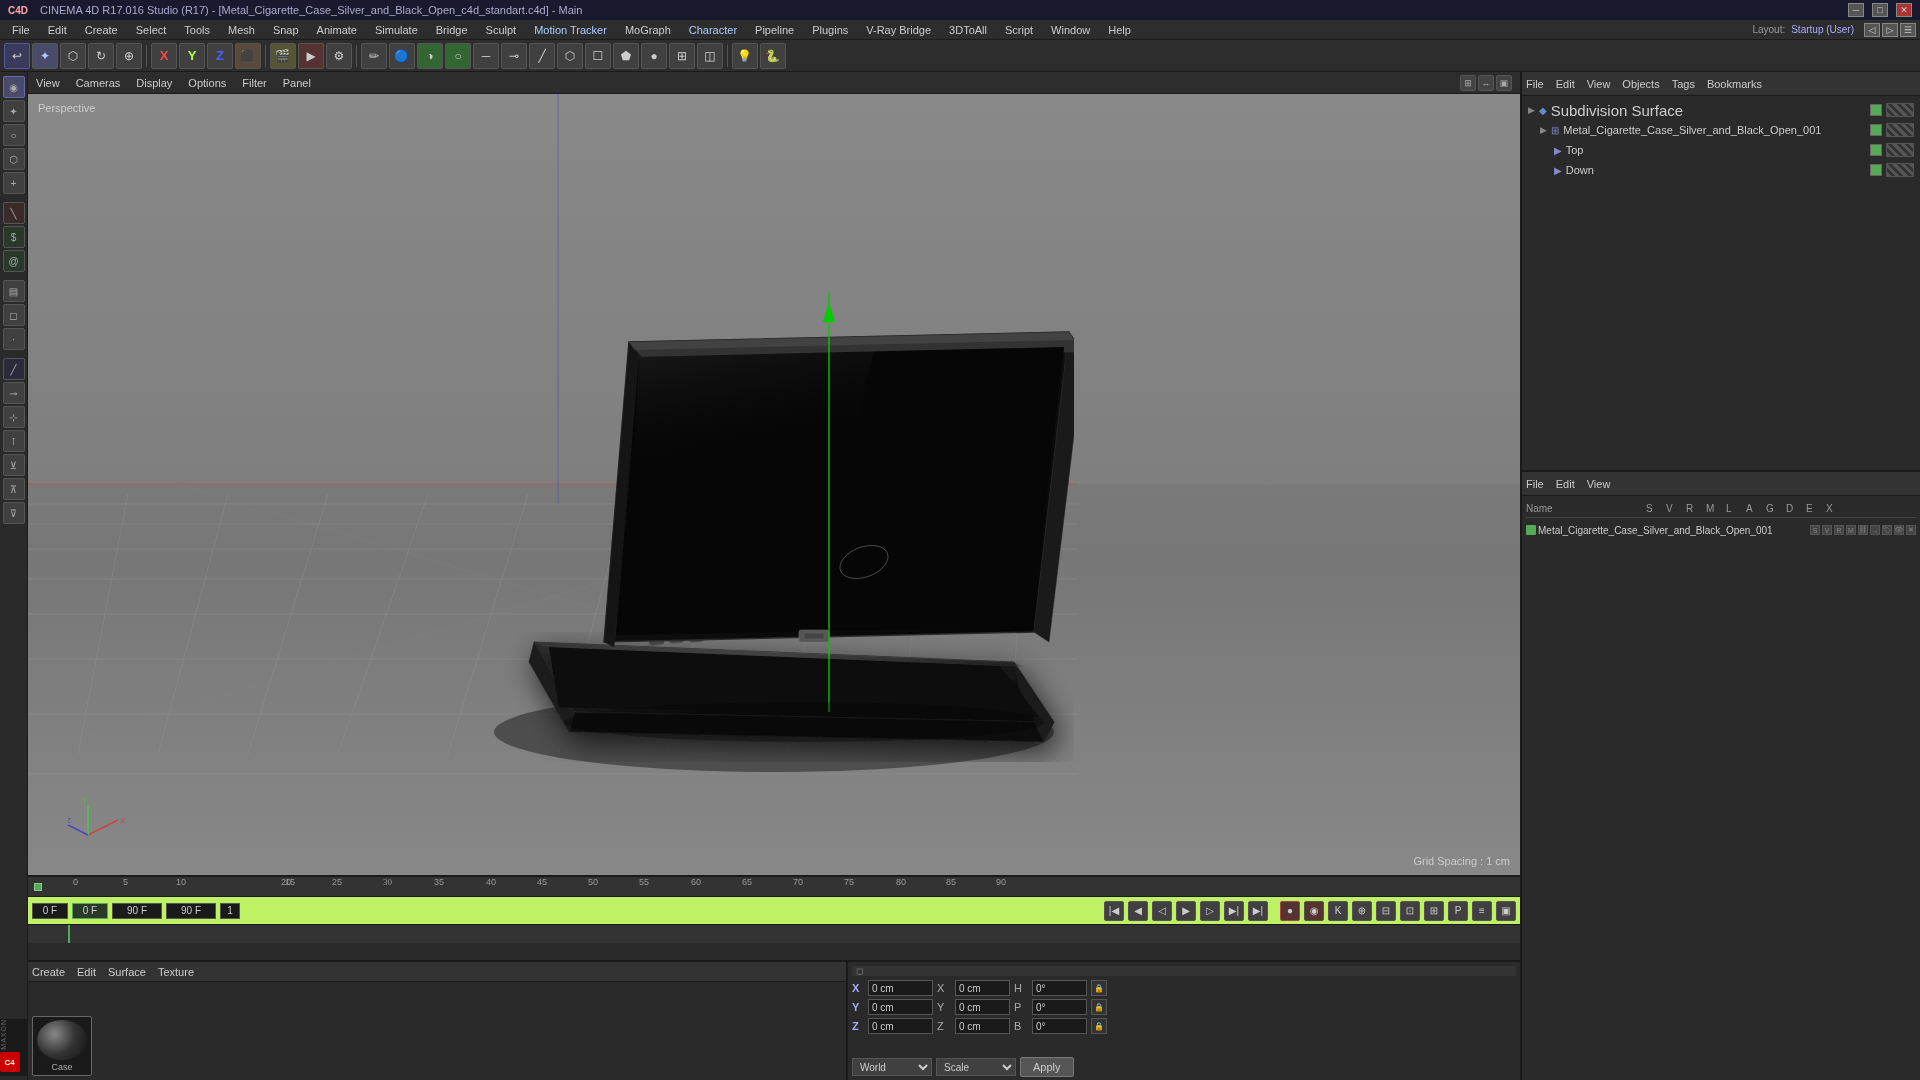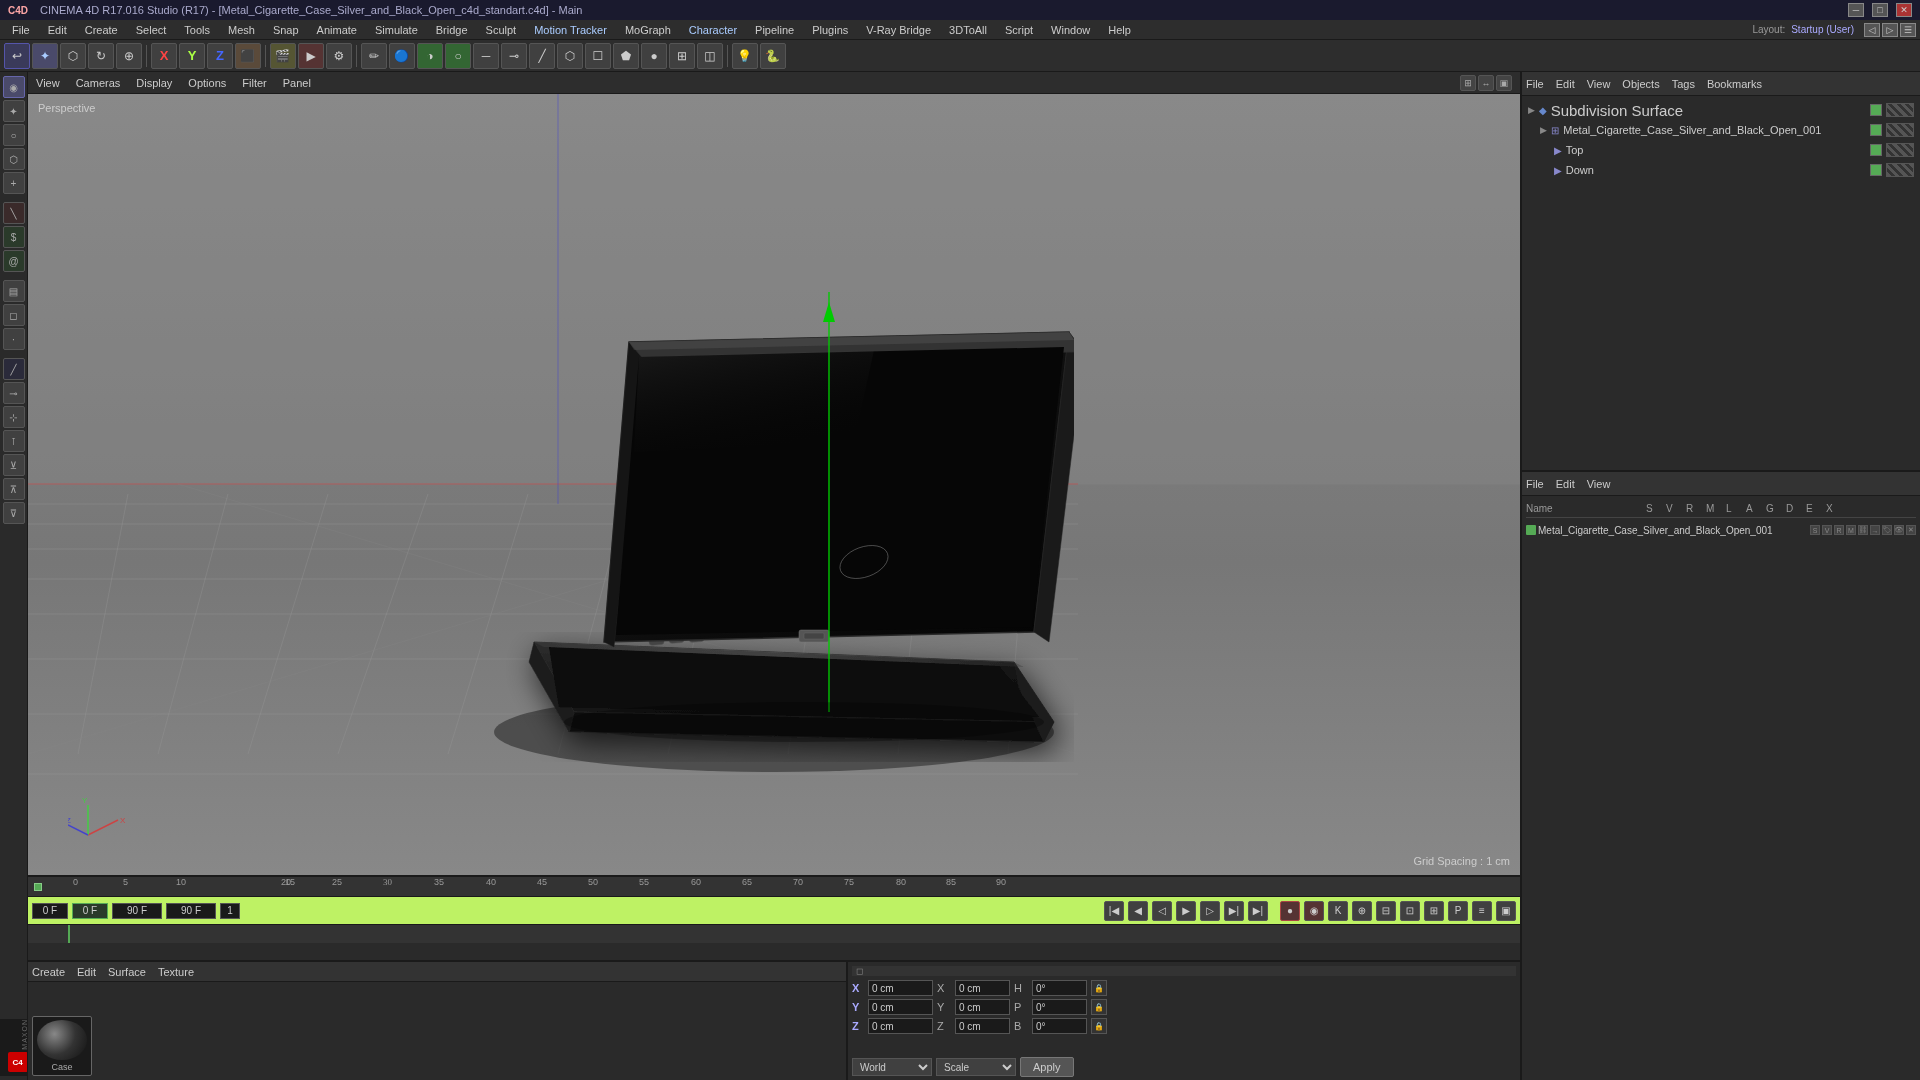--- a/index.html
+++ b/index.html
@@ -437,21 +437,21 @@
     .attr-name { font-size: 10px; color: #cccccc; flex: 1; overflow: hidden; text-overflow: ellipsis; white-space: nowrap; }
     .attr-icons { display: flex; gap: 2px; }
     .attr-icon { width: 10px; height: 10px; background: #444; border: 1px solid #555; font-size: 7px; display: flex; align-items: center; justify-content: center; color: #888; }
 
     
     #maxon-logo {
       width: 28px;
       background: #1a1a1a;
       display: flex;
       flex-direction: column;
-      align-items: flex-end;
+      align-items: flex-start;
       justify-content: flex-end;
       padding-bottom: 4px;
     }
     .maxon-text {
       font-size: 7px;
       color: #666;
       writing-mode: vertical-rl;
       transform: rotate(180deg);
       letter-spacing: 1px;
     }

